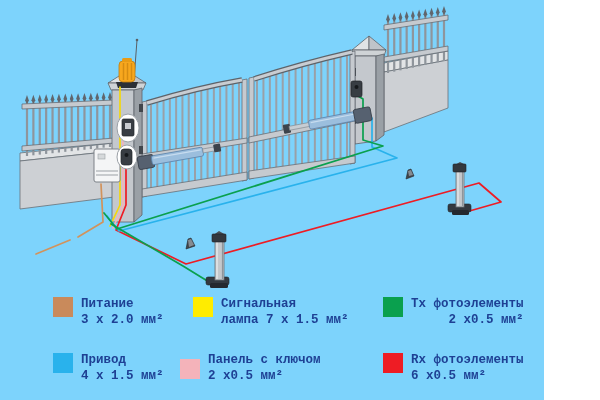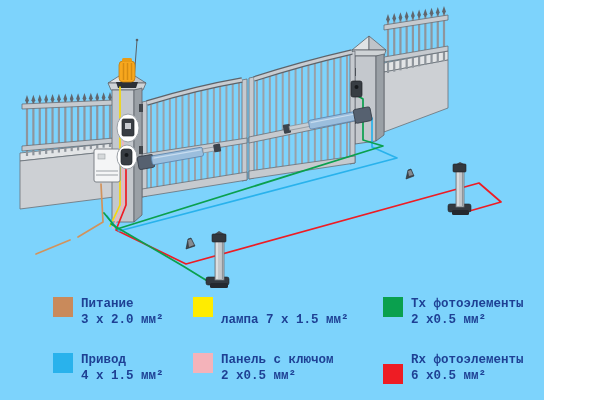--- a/index.html
+++ b/index.html
@@ -250,37 +250,37 @@
 </svg>
 
   <div>
     <div class="legend-item" style="left:53px;top:297px;">
       <span class="swatch" style="background-color: rgb(201, 138, 91);"></span>
       <span class="lines"><span>Питание</span><br>
       <span>3 x 2.0 мм²</span></span>
     </div>
     <div class="legend-item" style="left:193px;top:297px;">
       <span class="swatch" style="background-color: rgb(255, 236, 0);"></span>
-      <span class="lines"><br>
+      <span class="lines"><span>Сигнальная</span><br>
       <span>лампа 7 x 1.5 мм²</span></span>
     </div>
-    <div class="legend-item" style="left:383px;top:297px;">
+    <div class="legend-item" style="left:383px;top:297px;text-align:right;">
       <span class="swatch" style="background-color: rgb(10, 160, 78);"></span>
       <span class="lines"><span>Tx фотоэлементы</span><br>
       <span>2 x0.5 мм²</span></span>
     </div>
     <div class="legend-item" style="left:53px;top:353px;">
       <span class="swatch" style="background-color: rgb(41, 178, 236);"></span>
       <span class="lines"><span>Привод</span><br>
       <span>4 x 1.5 мм²</span></span>
     </div>
-    <div class="legend-item" style="left:193px;top:353px;">
+    <div class="legend-item" style="left:180px;top:353px;align-items:center;">
       <span class="swatch" style="background-color: rgb(244, 179, 186);"></span>
       <span class="lines"><span>Панель с ключом</span><br>
       <span>2 x0.5 мм²</span></span>
     </div>
-    <div class="legend-item" style="left:383px;top:353px;align-items:flex-end;">
+    <div class="legend-item" style="left:383px;top:353px;">
       <span class="swatch" style="background-color: rgb(238, 28, 36);"></span>
       <span class="lines"><span>Rx фотоэлементы</span><br>
       <span>6 x0.5 мм²</span></span>
     </div>
   </div>
 </div>
 
 </body></html>

